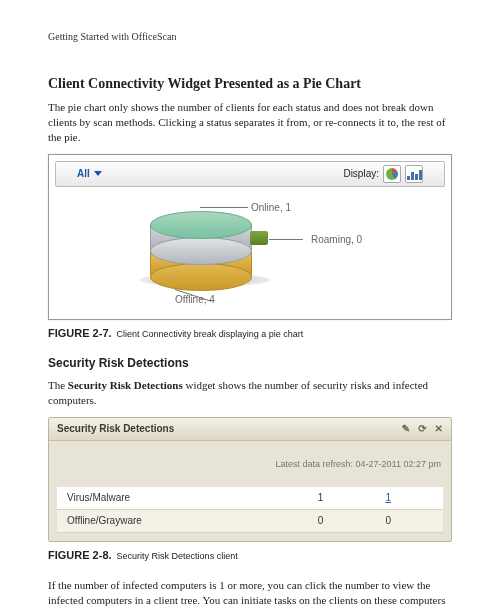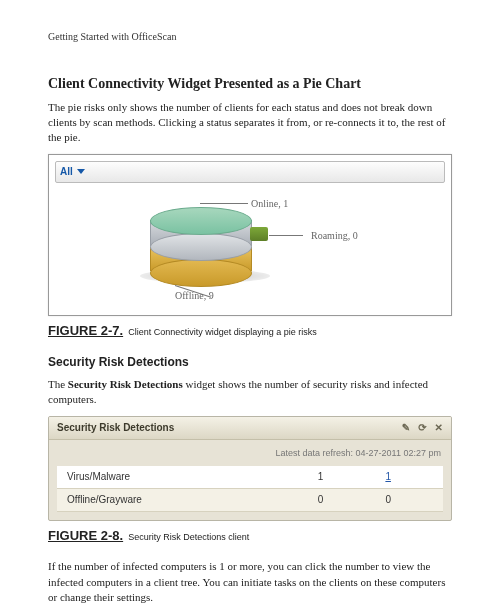--- a/index.html
+++ b/index.html
@@ -33,21 +33,21 @@
     margin: 8px 0 6px 0;
     padding: 6px;
     box-shadow: 0 0 2px rgba(0,0,0,0.1);
   }
   .topbar {
     display: flex;
     justify-content: space-between;
     align-items: center;
     background: linear-gradient(#fdfdfd,#e8e8e8);
     border: 1px solid #bbb;
-    padding: 3px 4px;
+    padding: 3px 21px;
     font-family: Arial, sans-serif;
     font-size: 10px;
     border-radius: 2px;
     margin-bottom: 6px;
   }
   .dropdown { color: #1558a8; font-weight: 600; display:flex; align-items:center; gap:4px;}
   .caret {
     width:0;height:0;border-left:4px solid transparent;border-right:4px solid transparent;border-top:5px solid #1558a8;
   }
   .icon-btn {
@@ -58,27 +58,27 @@
     background: conic-gradient(#d84f3b 0 60deg,#3b7dc9 60deg 150deg,#6db23f 150deg 360deg);
   }
   .barsicon { display:flex;gap:1px;align-items:flex-end;height:12px;}
   .barsicon span{width:3px;background:#4b6fa3;}
   .b1{height:4px}.b2{height:8px}.b3{height:6px}.b4{height:10px}
   .chartarea {
     position: relative;
     height: 120px;
   }
   .leadline { position:absolute; height:1px; background:#777; }
-  .label { position:absolute; font-family: Liberation Serif, serif; font-size:10px; color:#666; white-space:nowrap;}
+  .label { position:absolute; font-family: Liberation Sans, sans-serif; font-size:10px; color:#666; white-space:nowrap;}
   .caption {
     font-family: Arial, Helvetica, sans-serif;
     font-size: 9px;
     margin: 6px 0 14px 0;
   }
-  .caption b { font-size:13px;text-decoration:underline;}
+  .caption b { font-size:11px;}
   .subhead {
     font-family: Arial, Helvetica, sans-serif;
     font-weight: bold;
     font-size: 12px;
     margin: 6px 0 6px 0;
     color:#222;
   }
   .widgetbox {
     border: 1px solid #b8b5a6;
     background: #e7e3d6;
@@ -91,21 +91,21 @@
   .widgethead {
     display:flex;justify-content:space-between;align-items:center;
     background: linear-gradient(#f4f1e6,#dcd7c5);
     border-bottom:1px solid #c4bfa9;
     padding:4px 8px;
     font-weight:bold;
     color:#3d3a2c;
   }
   .widgeticons { display:flex;gap:8px;color:#6b6753;font-size:10px;}
   .refresh {
-    text-align:right;color:#777;font-size:9px;padding:7px 10px;
+    text-align:right;color:#777;font-size:9px;padding:17px 10px;
   }
   table.risk {
     width: calc(100% - 16px);
     margin: 0 8px 8px 8px;
     border-collapse: collapse;
     background:#fff;
     font-size:10px;
   }
   table.risk th, table.risk td {
     border-bottom:1px solid #d7d2bf;
@@ -159,49 +159,63 @@
     border-radius:2px;
   }
 </style>
 </head>
 <body>
 
 <div class="page">
   <div class="runhead">Getting Started with OfficeScan</div>
 
   <div class="section-title">Client Connectivity Widget Presented as a Pie Chart</div>
-  <p>The pie risks only shows the number of clients for each status and does not break down clients by scan methods. Clicking a status separates it from, or re-connects it to, the rest of the pie.</p>
+  <p>The pie chart only shows the number of clients for each status and does not break down clients by scan methods. Clicking a status separates it from, or re-connects it to, the rest of the pie.</p>
 
   <div class="figbox">
     <div class="topbar">
       <div class="dropdown">
         <span>All</span>
         <span class="caret"></span>
+      </div>
+      <div style="display:flex;align-items:center;">
+        <span>Display:</span>
+        <span class="icon-btn">
+            <span class="pieicon"></span>
+          </span>
+        <span class="icon-btn">
+            <span class="barsicon">
+              <span class="b1"></span>
+              <span class="b2"></span>
+              <span class="b3"></span>
+              <span class="b4"></span>
+            </span>
+          </span>
       </div>
     </div>
     <div class="chartarea">
       <div class="shadow"></div>
       <div class="cyl">
         <div class="low"></div>
         <div class="bottom"></div>
         <div class="mid"></div>
         <div class="midcap"></div>
         <div class="top"></div>
       </div>
       <div class="roambit"></div>
       <div class="leadline" style="left:145px;top:14px;width:48px;"></div>
       <div class="label" style="left:196px;top:8px;">Online, 1</div>
       <div class="leadline" style="left:214px;top:46px;width:34px;"></div>
       <div class="label" style="left:256px;top:40px;">Roaming, 0</div>
       <div class="leadline" style="left:120px;top:96px;width:38px;transform:rotate(18deg);transform-origin:left;"></div>
-      <div class="label" style="left:120px;top:100px;">Offline, 9</div>
+      <div class="label" style="left:120px;top:100px;">Offline, 4</div>
     </div>
   </div>
   <div class="caption">
-    <b>FIGURE 2-7.</b>&nbsp;&nbsp;<span>Client Connectivity widget displaying a pie risks</span>
+    <b>FIGURE 2-7.</b>&nbsp;&nbsp;<span>Client Connectivity break displaying a pie chart</span>
   </div>
 
   <div class="subhead">Security Risk Detections</div>
   <p>
     <span>The </span><b>Security Risk Detections</b><span> widget shows the number of security risks and infected computers.</span>
   </p>
 
   <div class="widgetbox">
     <div class="widgethead">
       <span>Security Risk Detections</span>

